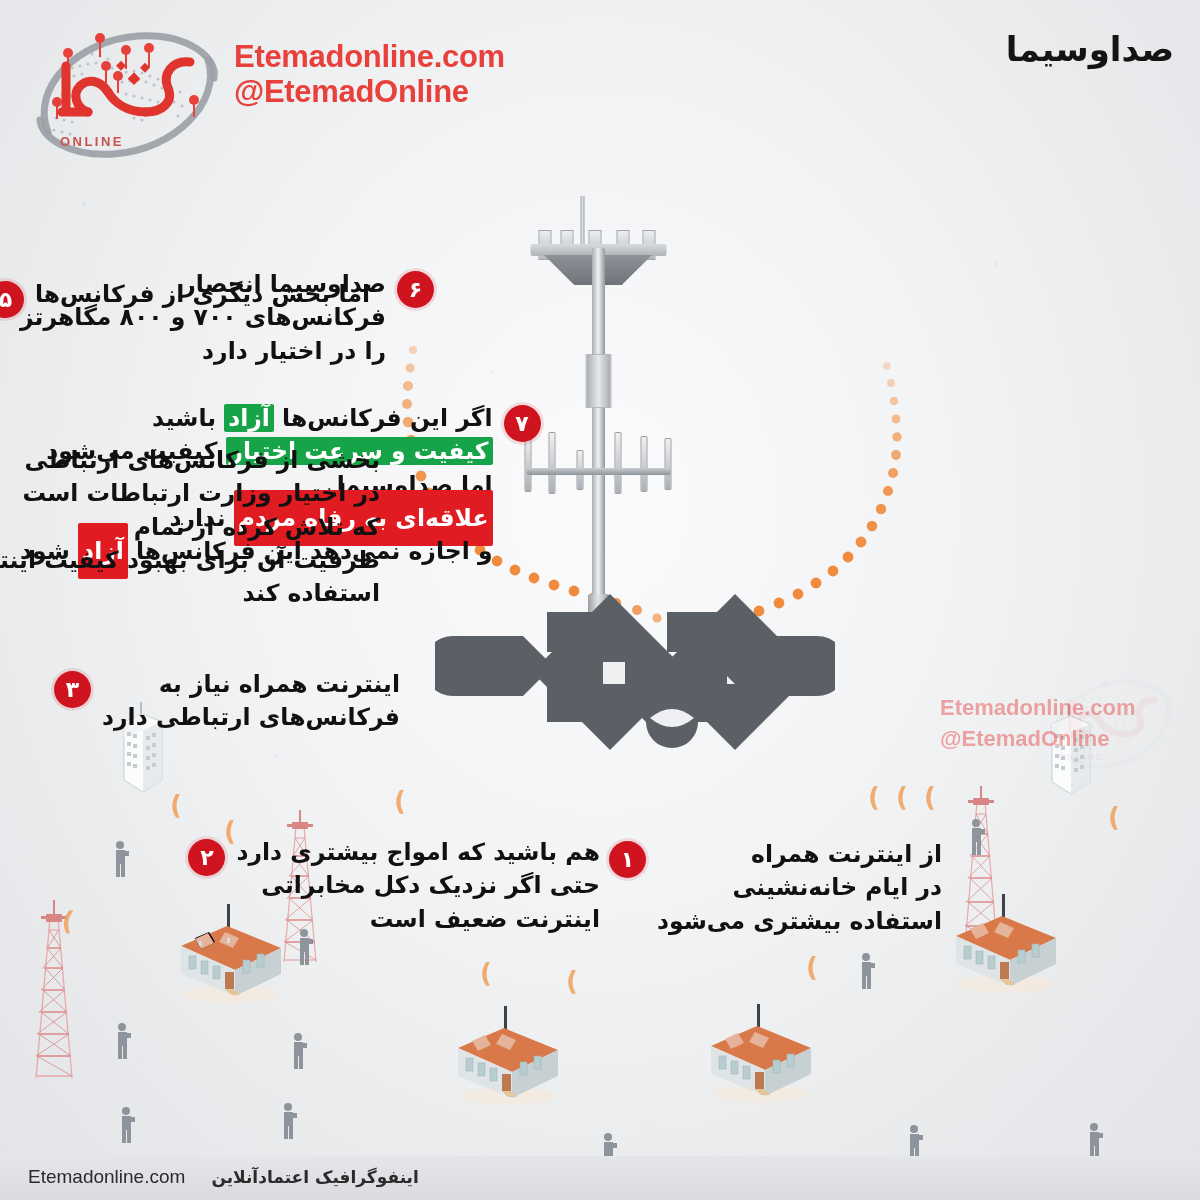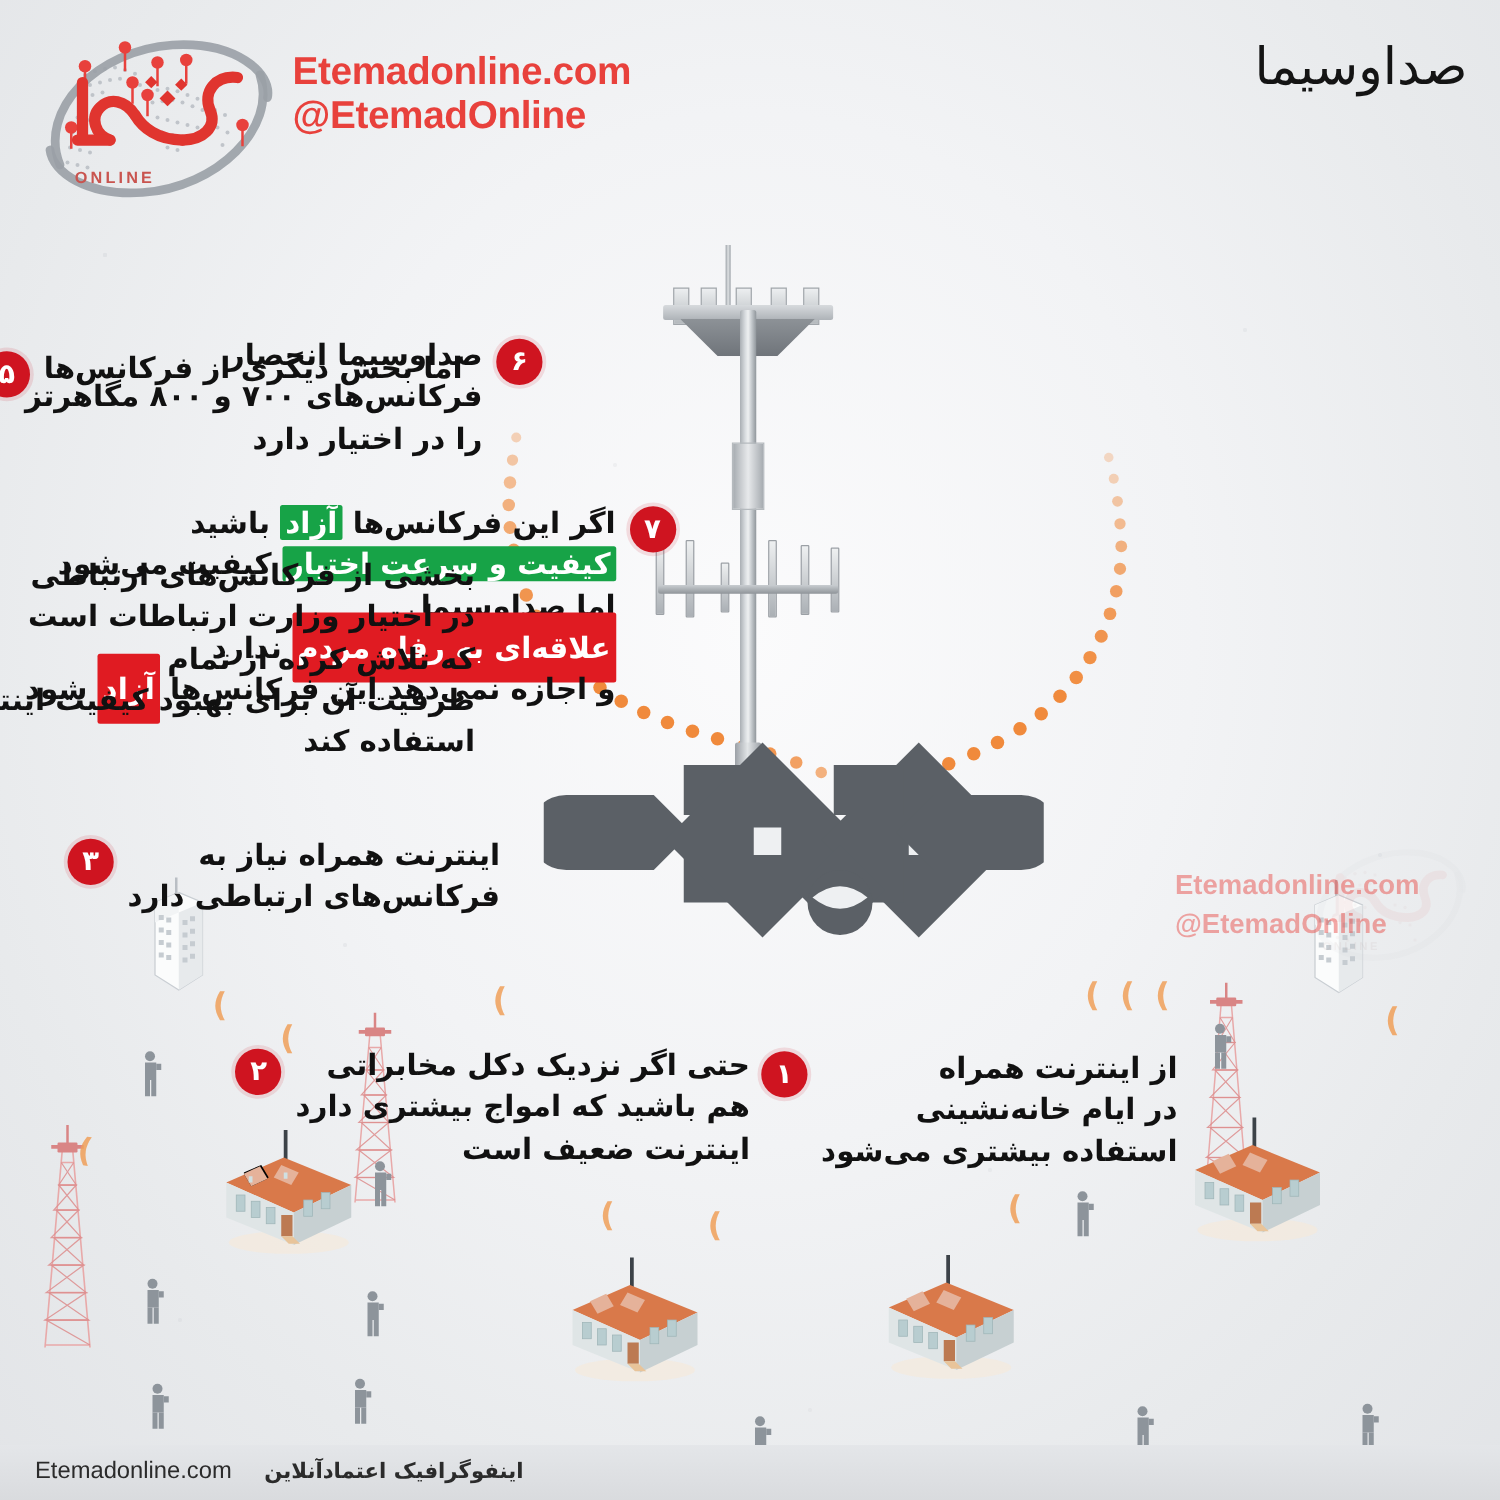--- a/index.html
+++ b/index.html
@@ -31,21 +31,21 @@
   
   .header{position:absolute;top:0;left:0;width:1200px;height:182px;}
   .logo-wrap{position:absolute;left:22px;top:10px;width:470px;height:165px;}
   .logo-mark{position:absolute;left:0;top:6px;width:210px;height:158px;}
   .logo-text{position:absolute;left:212px;top:30px;width:262px;text-align:left;direction:ltr;}
   .logo-site{color:#e8413c;font-size:31px;font-weight:bold;letter-spacing:-.3px;line-height:1.12;
     font-family:"Liberation Sans",sans-serif;}
   .logo-handle{color:#e8413c;font-size:31px;font-weight:bold;letter-spacing:-.3px;line-height:1.12;
     font-family:"Liberation Sans",sans-serif;}
   .title-block{position:absolute;right:26px;top:28px;width:700px;text-align:right;}
-  .title-main{font-size:41px;font-weight:normal;color:#141414;line-height:1.24;letter-spacing:-.5px;}
+  .title-main{font-size:34px;font-weight:bold;color:#141414;line-height:1.24;letter-spacing:-.5px;}
   .title-sub{font-size:41px;font-weight:bold;color:#141414;line-height:1.24;letter-spacing:-.5px;}
 
   
   .callout{position:absolute;display:flex;align-items:flex-start;gap:11px;}
   .badge{
     flex:0 0 auto;width:37px;height:37px;border-radius:50%;
     background:#cf1420;color:#fff;font-size:22px;font-weight:bold;
     display:flex;align-items:center;justify-content:center;
     box-shadow:0 0 0 3px rgba(207,20,32,.12);
     margin-top:3px;
@@ -786,22 +786,22 @@
   <div class="callout" id="callout-3">
     <div class="ctext">
       <span class="ln">اینترنت همراه نیاز به</span>
       <span class="ln">فرکانس‌های ارتباطی دارد</span>
     </div>
     <div class="badge">۳</div>
   </div>
 
   <div class="callout" id="callout-2">
     <div class="ctext">
+      <span class="ln">هم باشید که امواج بیشتری دارد</span>
       <span class="ln">حتی اگر نزدیک دکل مخابراتی</span>
-      <span class="ln">هم باشید که امواج بیشتری دارد</span>
       <span class="ln">اینترنت ضعیف است</span>
     </div>
     <div class="badge">۲</div>
   </div>
 
   <div class="callout" id="callout-1">
     <div class="ctext">
       <span class="ln">از اینترنت همراه</span>
       <span class="ln">در ایام خانه‌نشینی</span>
       <span class="ln">استفاده بیشتری می‌شود</span>

